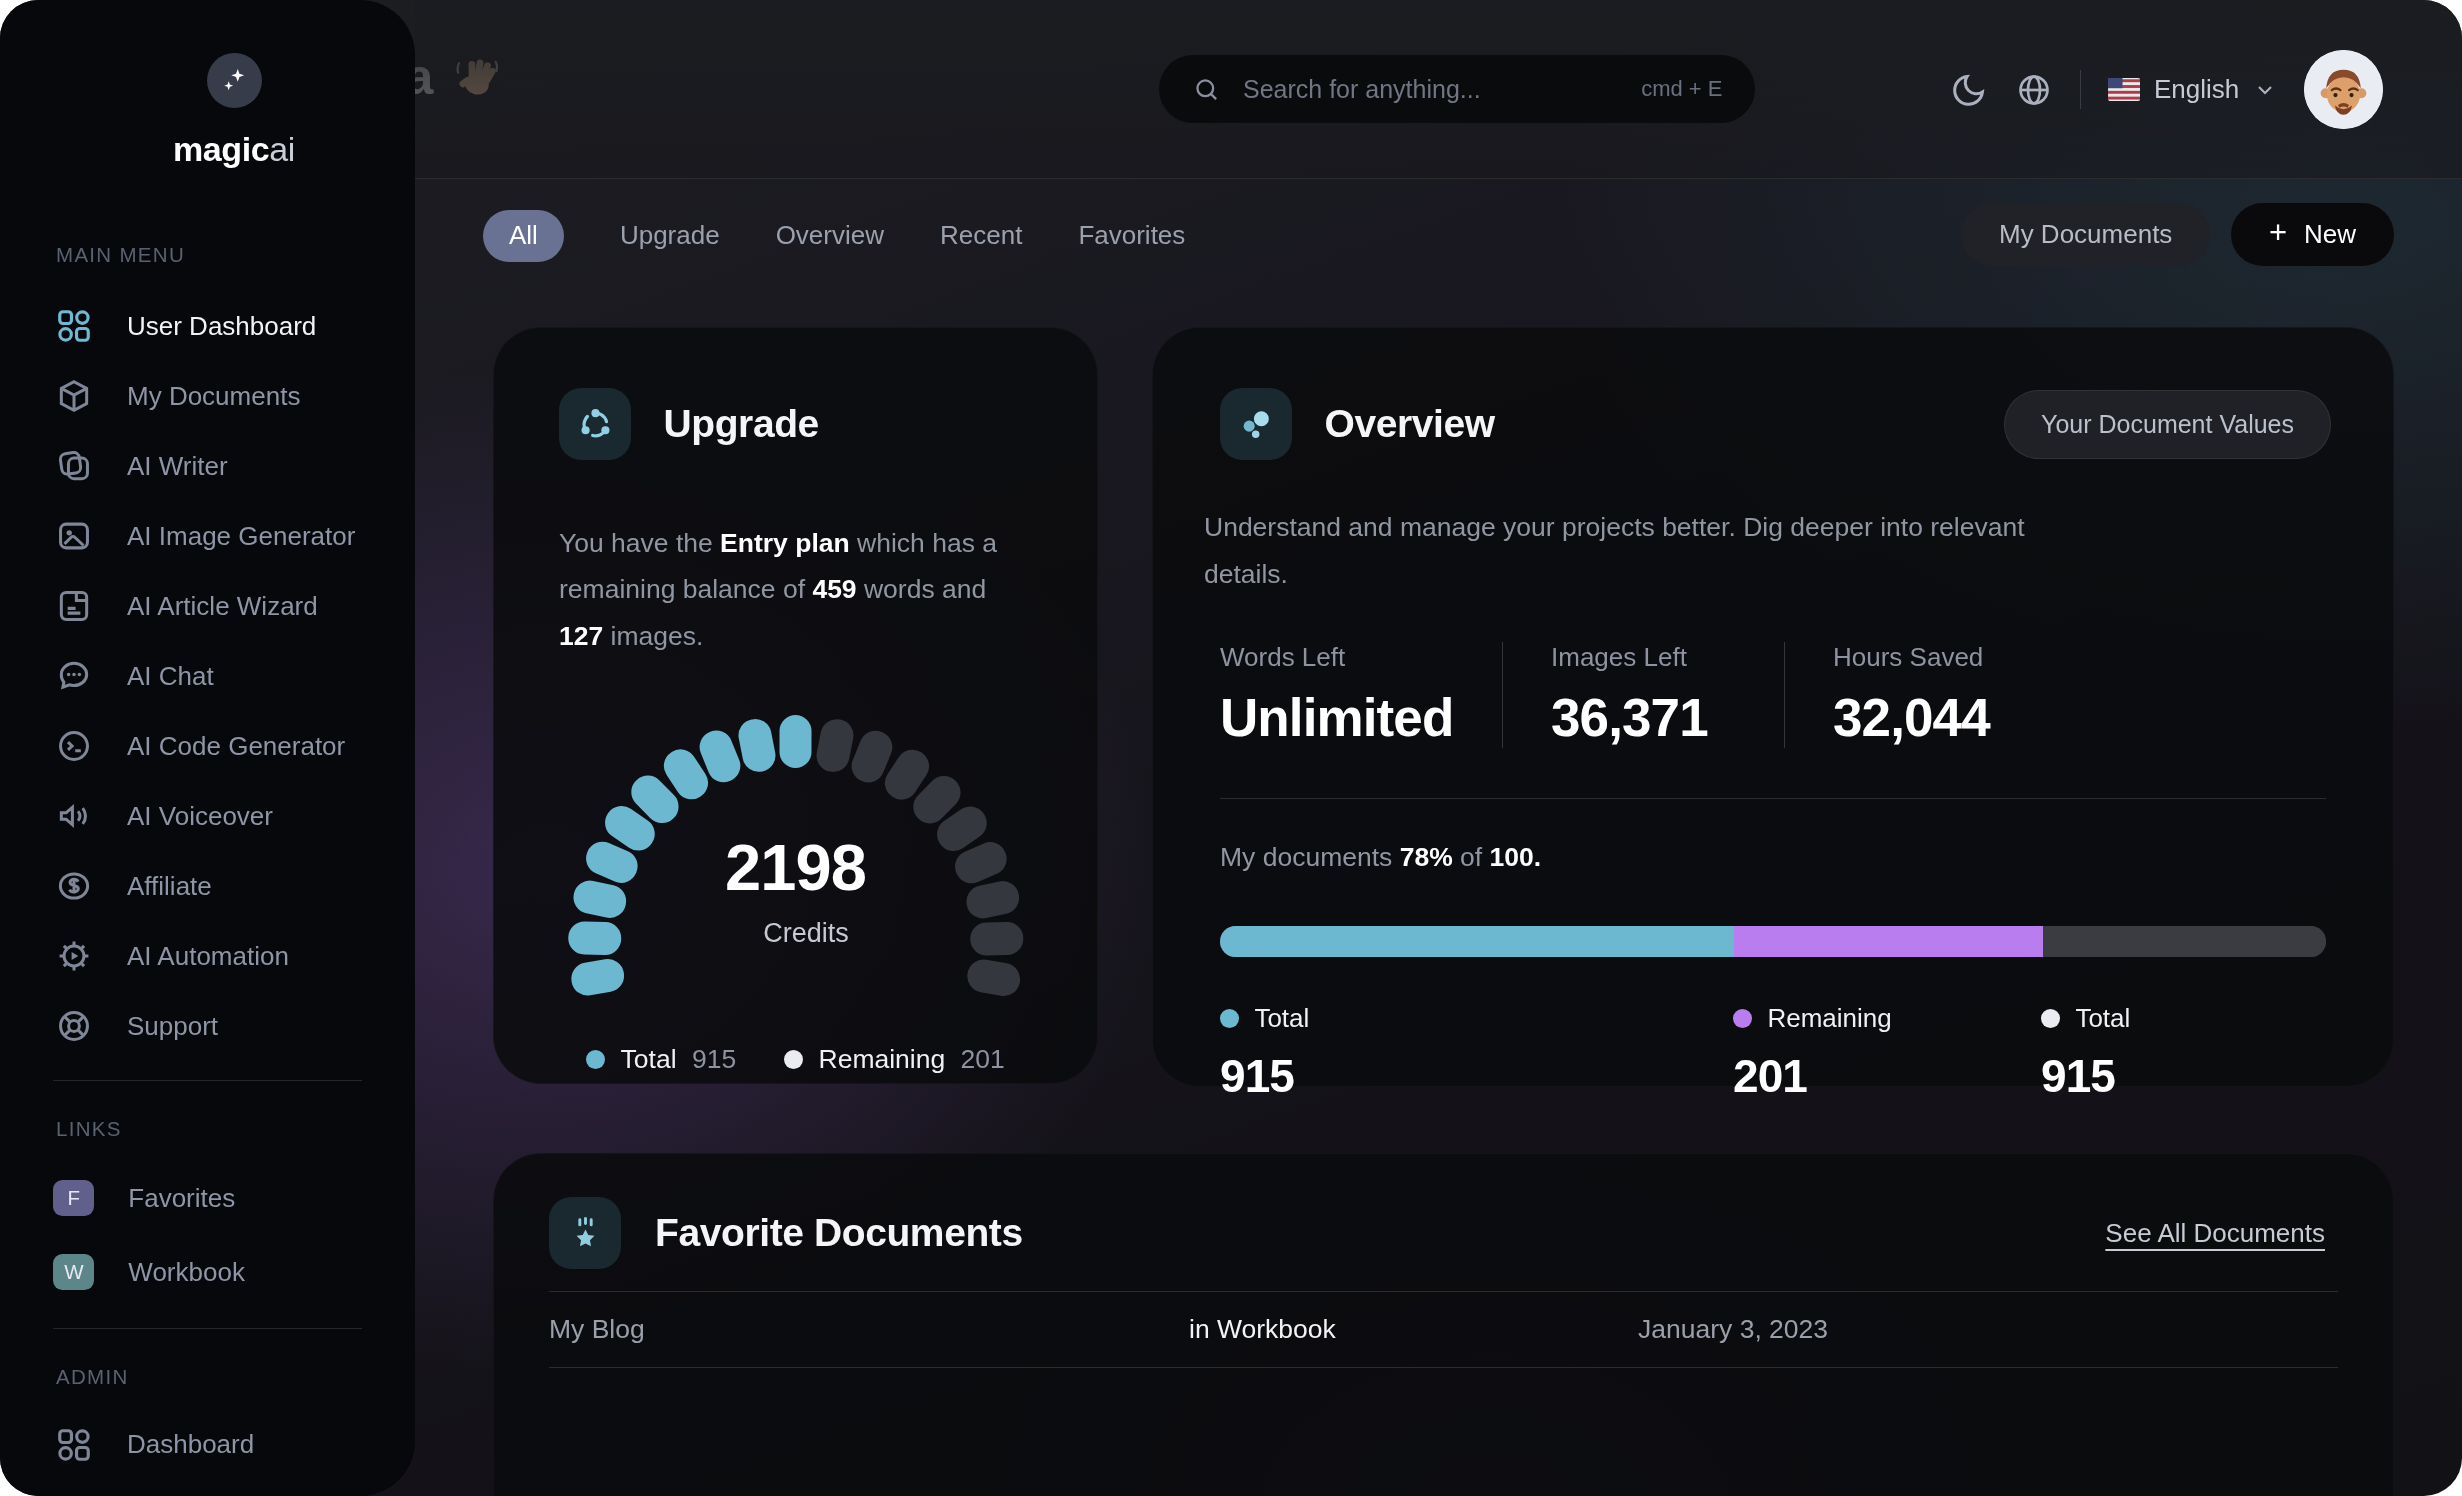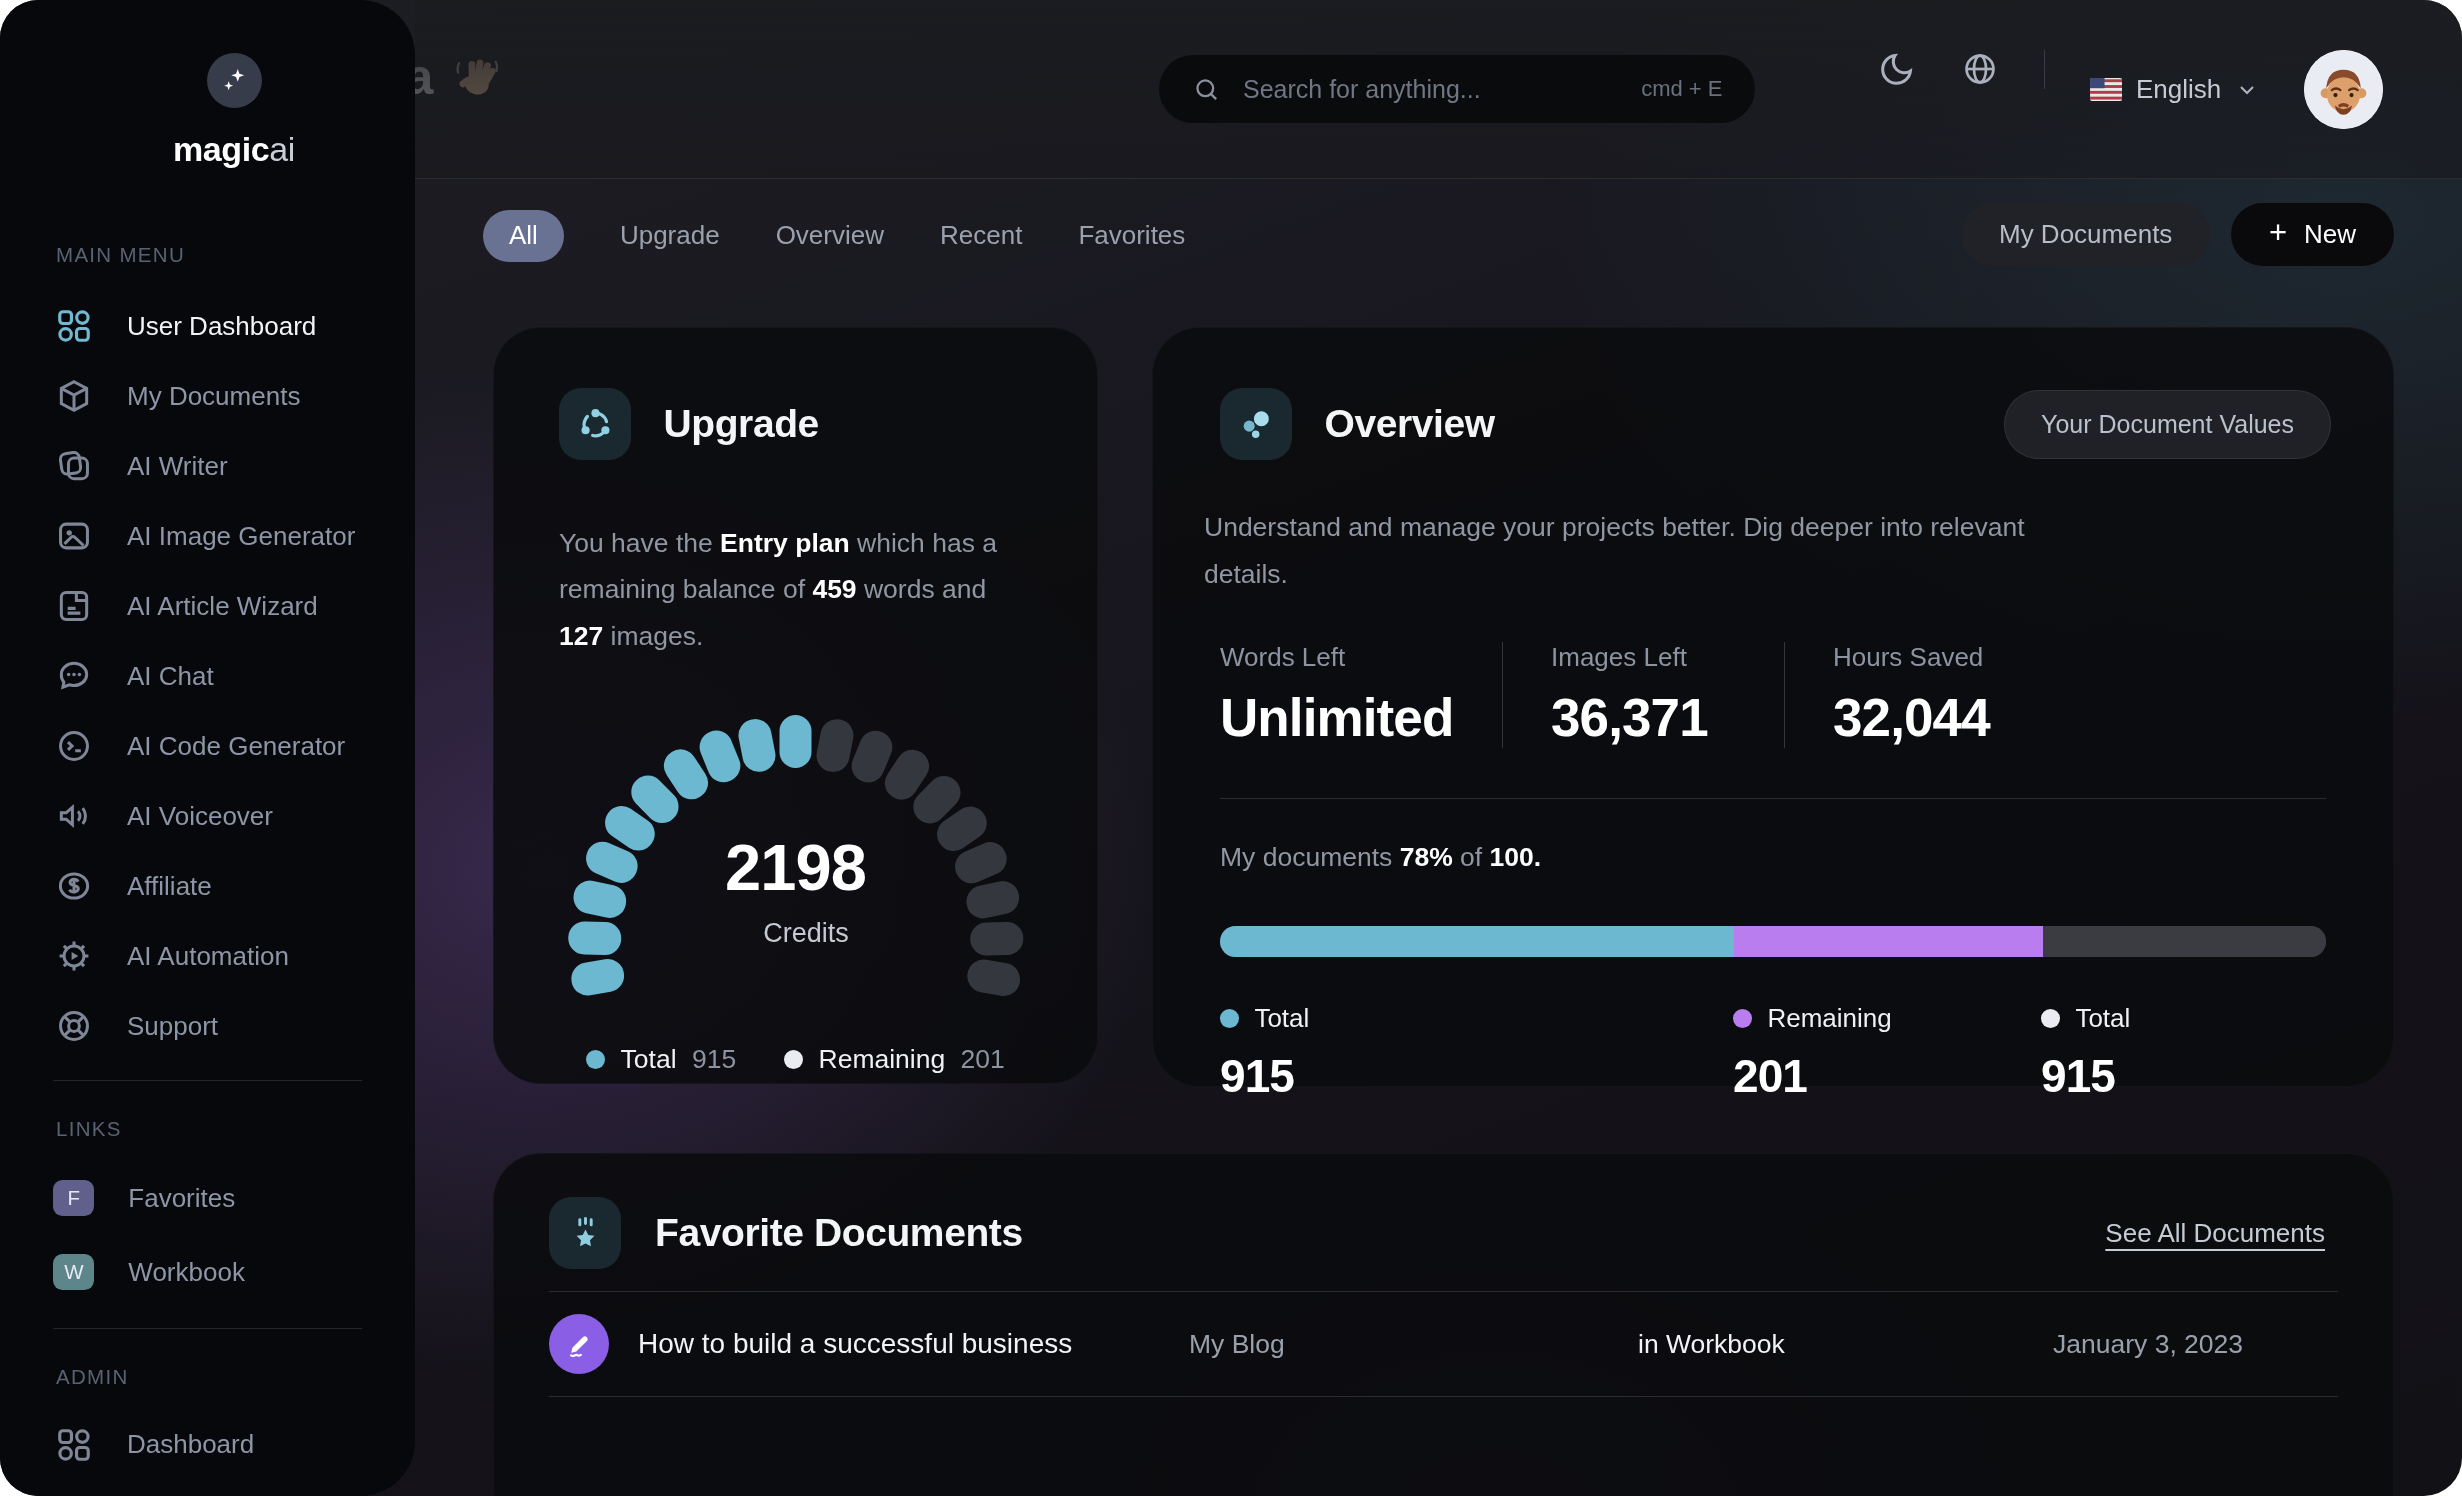--- a/index.html
+++ b/index.html
@@ -35,21 +35,21 @@
     border-bottom:0.9px solid rgba(255,255,255,0.07);z-index:2;}
   .welcome{position:absolute;left:68px;top:48px;display:flex;align-items:center;gap:19px;}
   .welcome h1{margin:0;font-size:50px;font-weight:700;letter-spacing:-0.9px;color:#f7f8fa;}
   .searchbar{position:absolute;left:744px;top:55px;width:596px;height:68px;border-radius:34px;
     background:#0a0b0d;display:flex;align-items:center;padding:0 32.5px;box-sizing:border-box;cursor:text;}
   .searchbar .sic{width:29px;height:29px;color:#8b90a0;flex:none;}
   .searchbar input{flex:1;background:transparent;border:none;outline:none;color:#c9ccd5;
     font-size:25px;margin-left:20.5px;font-family:inherit;}
   .searchbar input::placeholder{color:#70768426;color:#707684;}
   .shortcut{font-size:22px;color:#6a7080;}
-  .head-right{position:absolute;right:67px;top:50px;height:79px;display:flex;gap:45px;}
+  .head-right{position:absolute;right:67px;top:50px;height:79px;display:flex;align-items:center;gap:27px;}
   .hicon{width:38px;height:38px;color:#aab0bd;cursor:pointer;}
   .vdiv{width:0.9px;height:39px;background:#3a3c45;}
   .lang{display:flex;align-items:center;gap:13.7px;cursor:pointer;}
   .lang .txt{font-size:26px;color:#c6cad4;}
   .chev{width:24px;height:24px;color:#aab0bd;}
   .avatar{width:79px;height:79px;border-radius:50%;overflow:hidden;background:#e9ecf2;cursor:pointer;}
   
   .tabsrow{position:absolute;left:483px;top:210px;display:flex;align-items:center;gap:56px;z-index:2;}
   .tab{font-size:26px;color:#9aa0ac;cursor:pointer;padding:10.3px 0;}
   .tab.active{background:#6a7294;color:#ffffff;padding:10.3px 26px;border-radius:854px;}
@@ -520,29 +520,20 @@
         </svg>
       </div>
       <div class="card-title">Favorite Documents</div>
       <span class="fc-link">See All Documents</span>
     </div>
 
     <div class="fc-hr"></div>
 
     <div class="fc-table">
       <div class="frow datar">
-        <div class="doccell">
-          <span class="docicon" style="background: rgb(138, 95, 230);">
-            <svg viewBox="0 0 24 24" width="31" height="31">
-              <path d="M6.5 14.5L14.6 6.4a2.1 2.1 0 0 1 3 3l-8.1 8.1-3.9.9z" fill="#ffffff"></path>
-              <path d="M5.5 20.5c1.8 1.4 3.1-1 4.6-.3 1.1.6 1.9.5 2.9-.2" stroke="#ffffff" stroke-width="1.7" fill="none" stroke-linecap="round"></path>
-            </svg>
-          </span>
-          <span class="doc-title">How to build a successful business</span>
-        </div>
         <span class="cell-cat">My Blog</span>
         <span class="cell-in">in Workbook</span>
         <span class="cell-date">January 3, 2023</span>
       </div>
       <div class="frow datar stub">
         
       </div>
     </div>
   </section>
 

